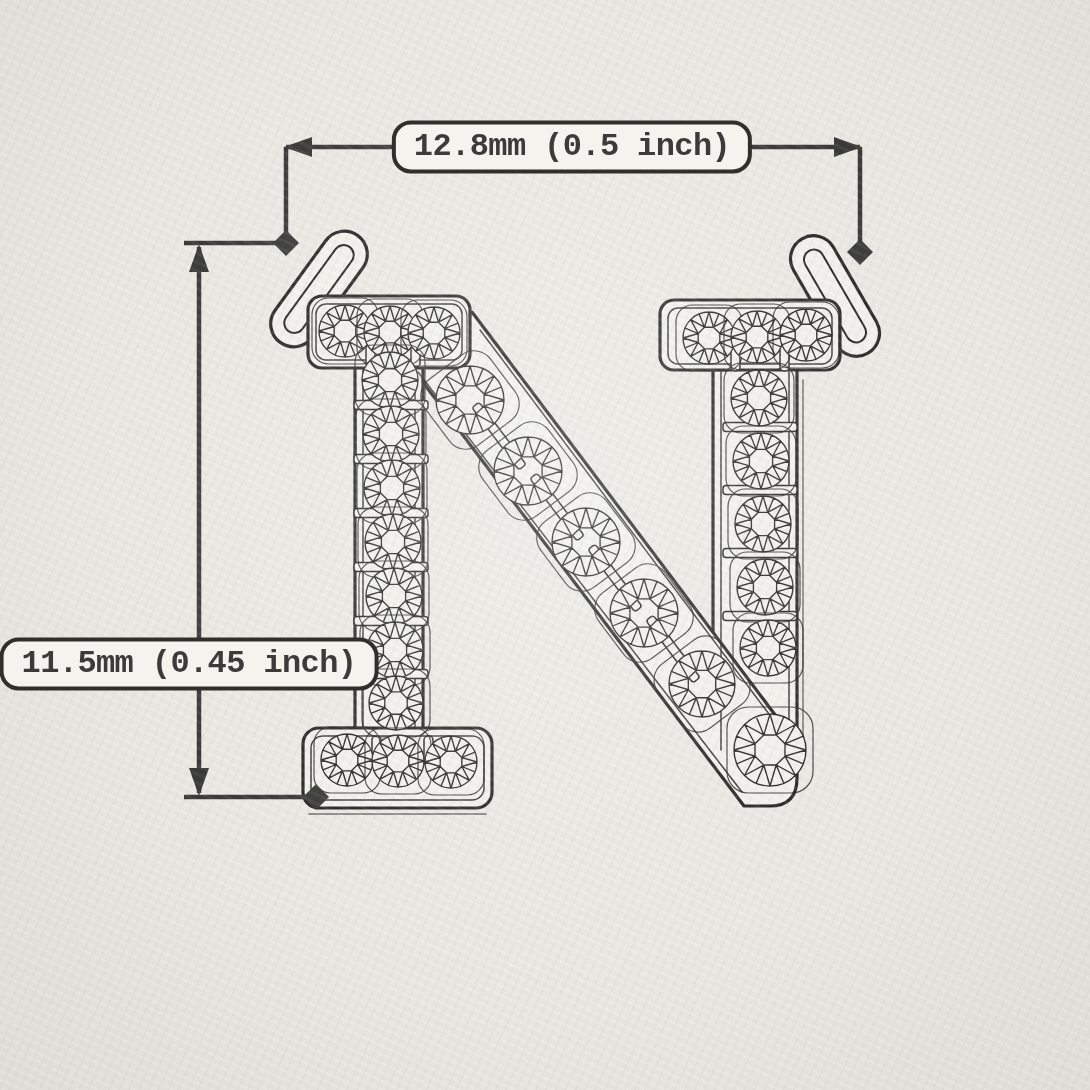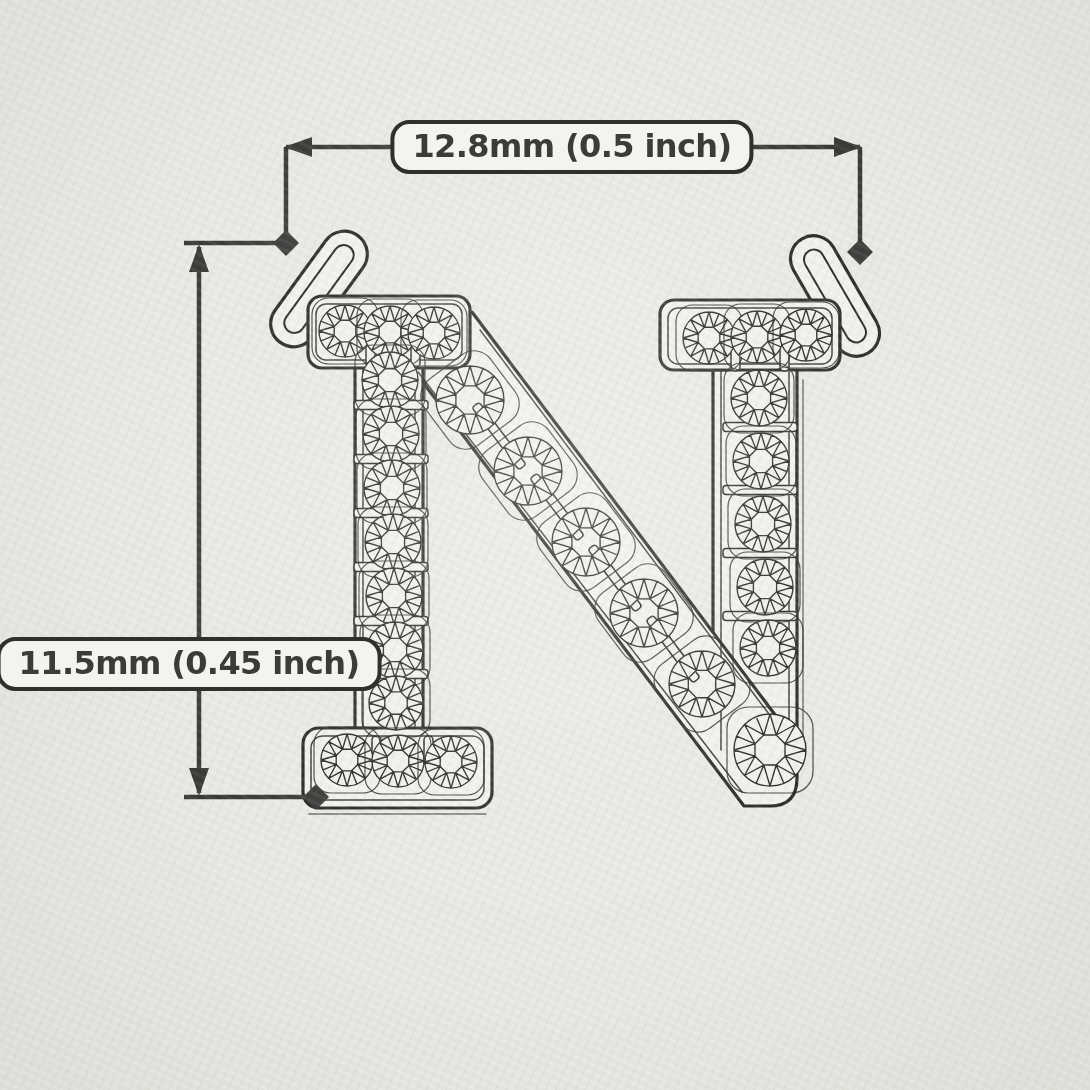--- a/index.html
+++ b/index.html
@@ -25,20 +25,21 @@
     transform:translate(-50%,-50%);
     background:#f4f3ee;
     border:4px solid #2f2f2c;
     border-radius:19px;
     padding:3px 18px 5px 18px;
     font-size:32px;
     font-weight:bold;
     letter-spacing:-0.6px;
     color:#3b3b39;
     white-space:nowrap;
+    font-family:Liberation Mono, monospace;
   }
 </style>
 </head>
 <body>
 
 <div class="canvas">
 
   <svg class="scene" width="1090" height="1090" viewBox="0 0 1090 1090" aria-label="N">
 
     <defs>

